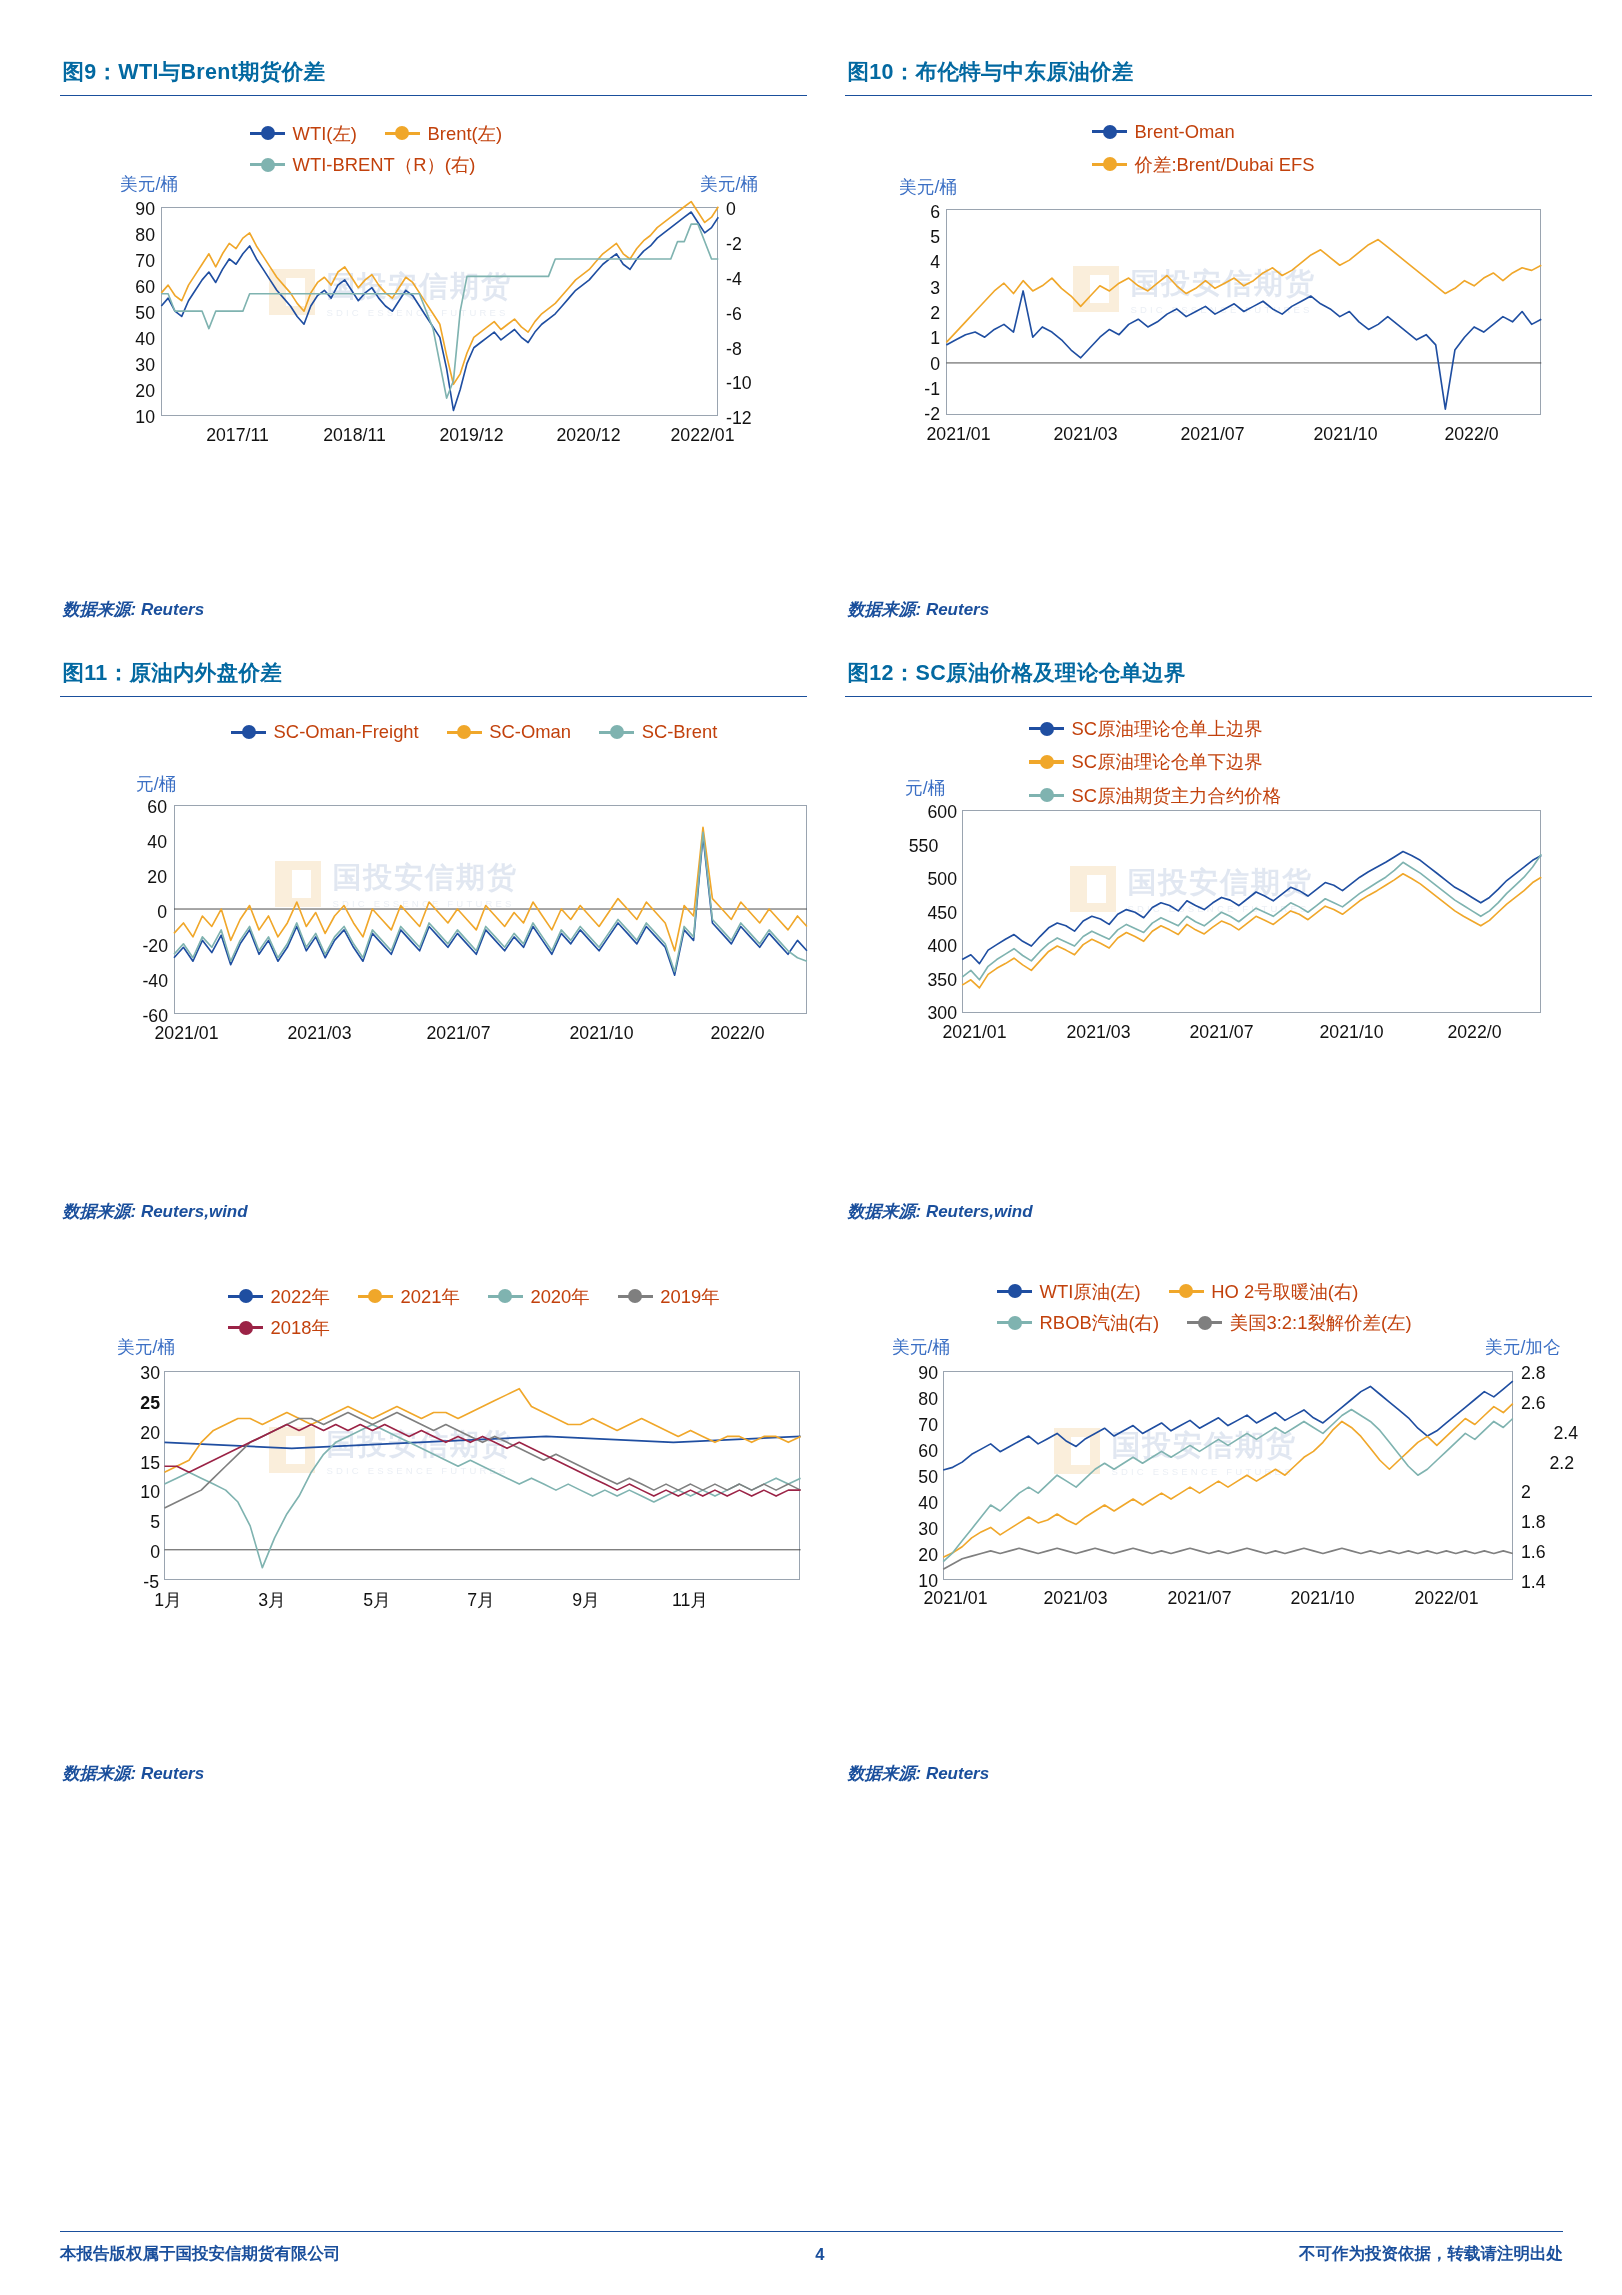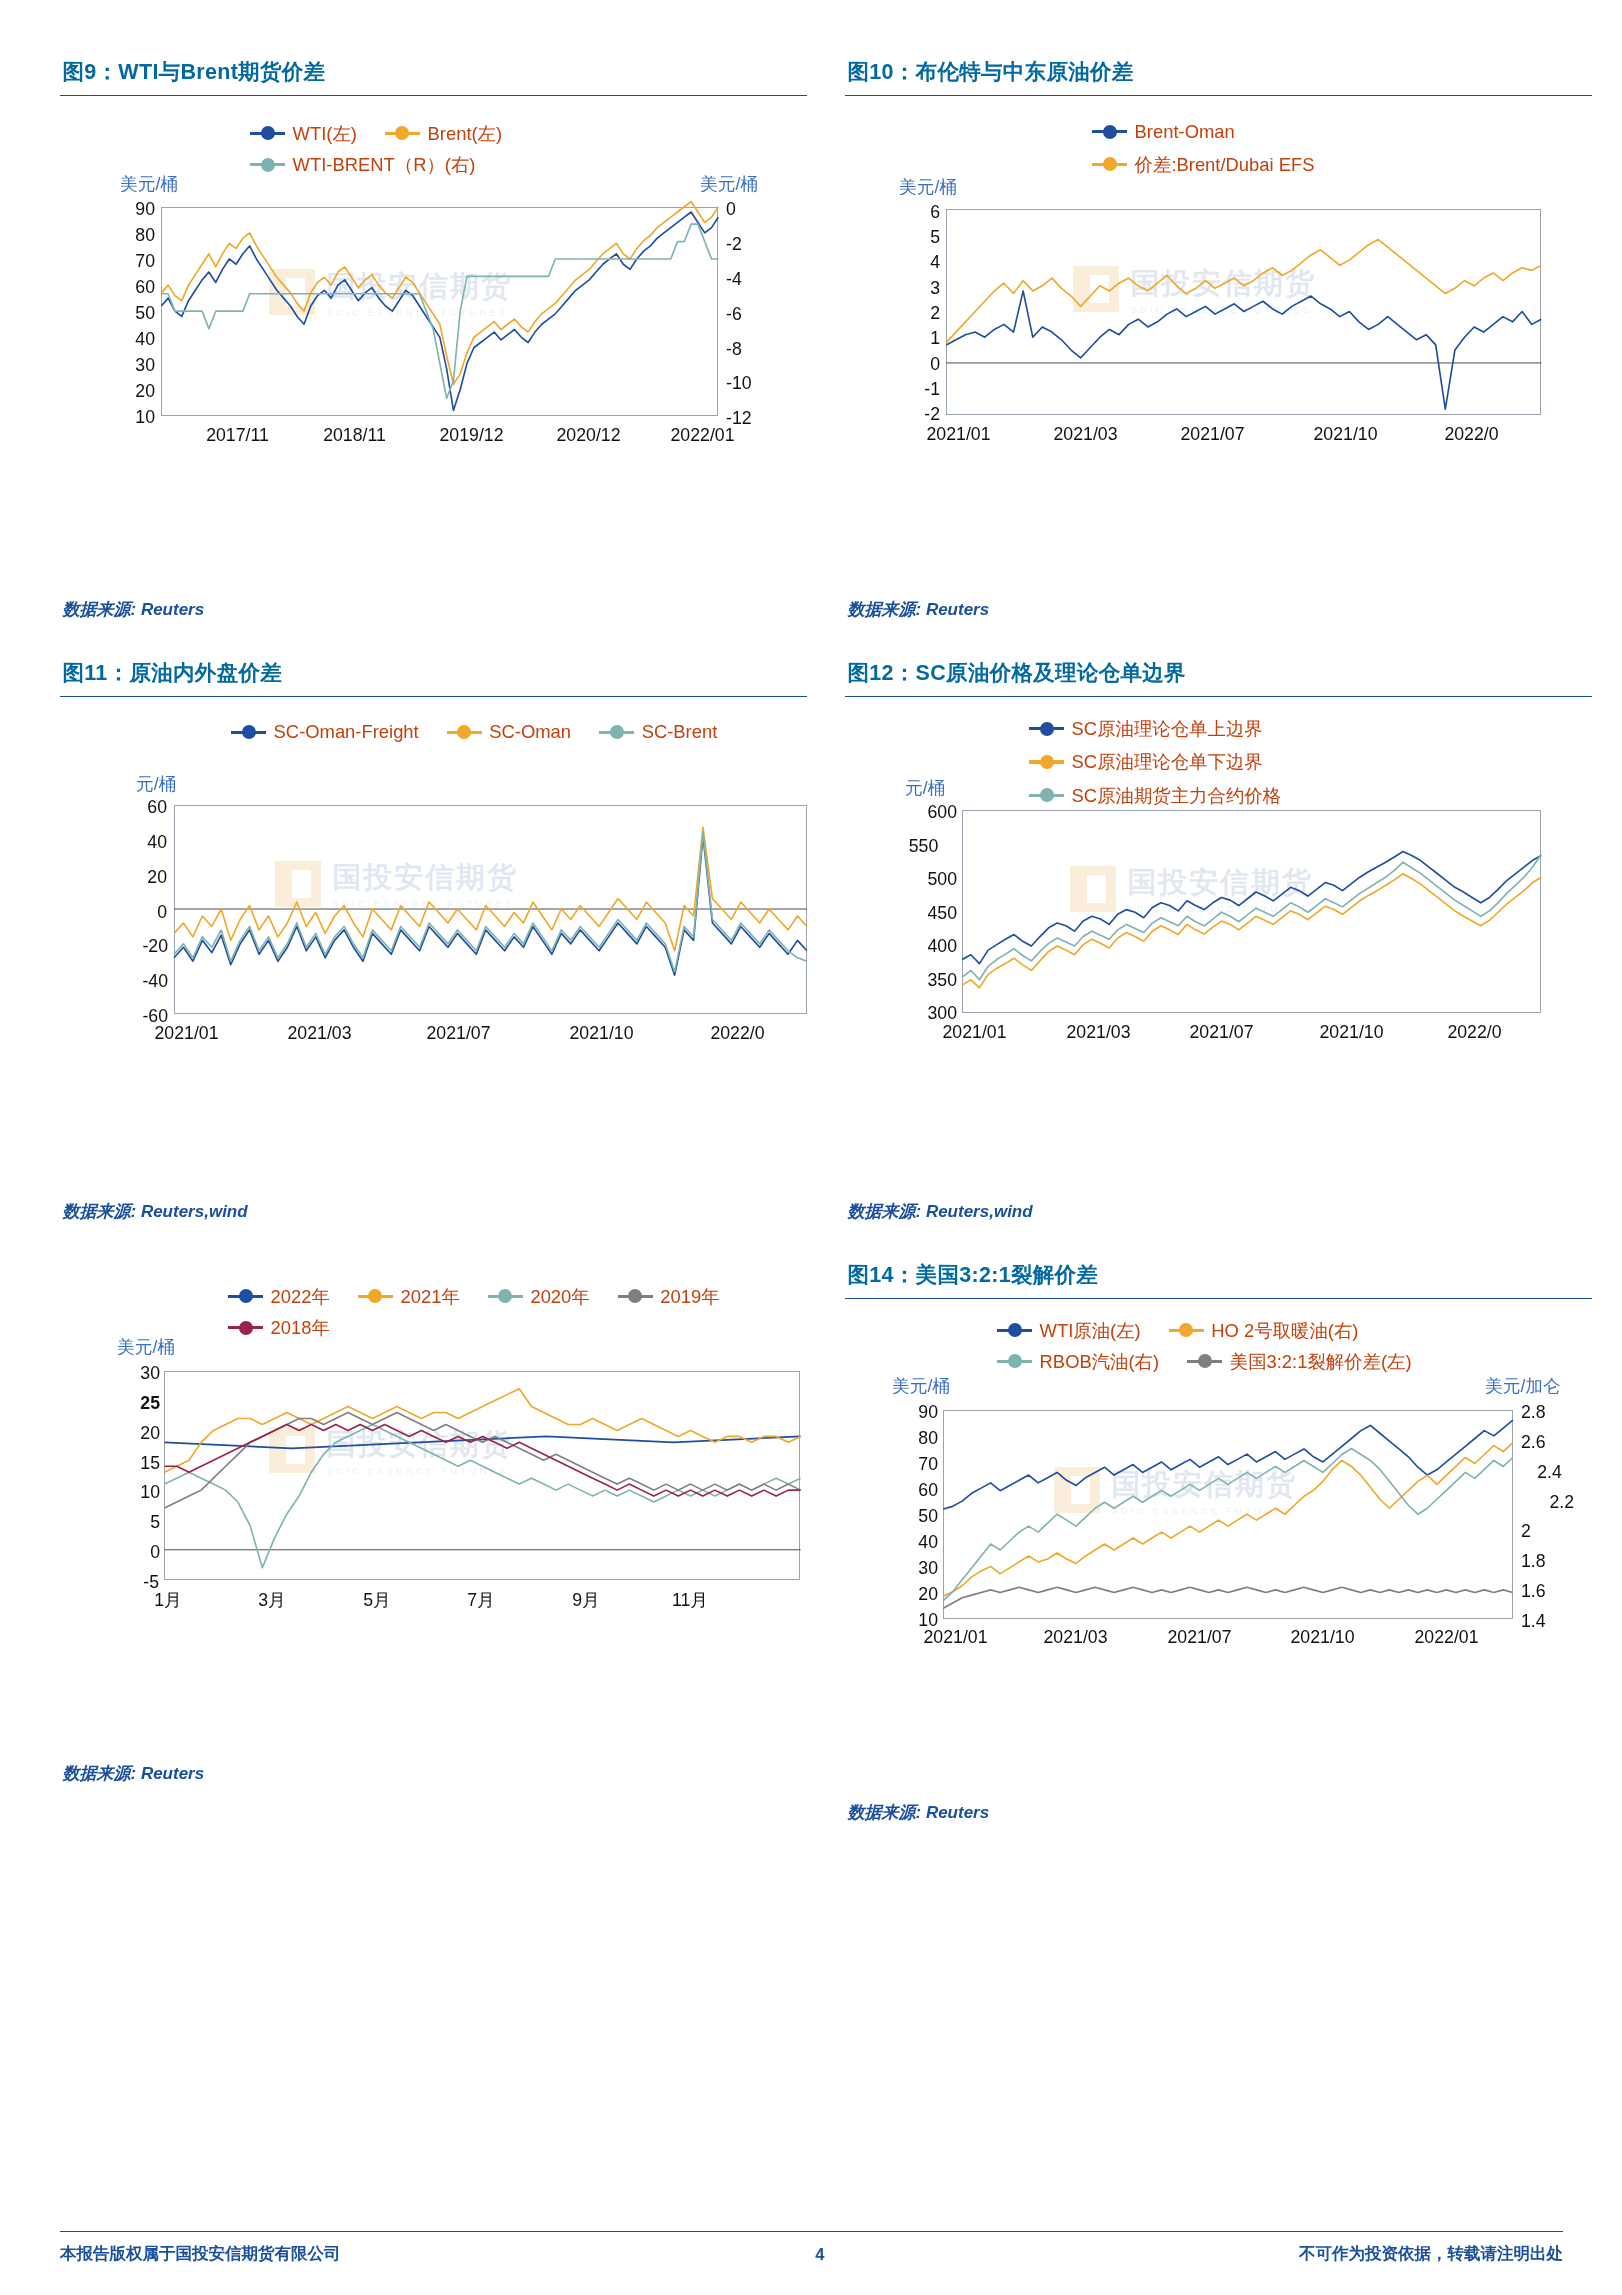--- a/index.html
+++ b/index.html
@@ -445,21 +445,20 @@
               <path d="M165.0,354.1L184.3,344.7L203.7,335.3L223.0,344.7L242.3,354.1L261.6,363.6L281.0,382.4L300.3,420.1L319.6,486.1L338.9,439.0L358.3,401.3L377.6,373.0L396.9,335.3L416.3,307.0L435.6,288.1L454.9,278.7L474.2,269.3L493.6,259.9L512.9,269.3L532.2,278.7L551.5,288.1L570.9,297.6L590.2,307.0L609.5,316.4L628.8,325.9L648.2,316.4L667.5,325.9L686.8,335.3L706.2,344.7L725.5,354.1L744.8,344.7L764.1,354.1L783.5,363.6L802.8,354.1L822.1,363.6L841.4,373.0L860.8,363.6L880.1,373.0L899.4,363.6L918.8,373.0L938.1,382.4L957.4,373.0L976.7,363.6L996.1,373.0L1015.4,363.6L1034.7,373.0L1054.0,363.6L1073.4,354.1L1092.7,363.6L1112.0,354.1L1131.3,344.7L1150.7,354.1L1170.0,344.7" fill="none" stroke="#7fb3b0" stroke-width="2.6" stroke-linejoin="round"></path>
               <path d="M165.0,391.9L184.3,382.4L203.7,373.0L223.0,363.6L242.3,344.7L261.6,325.9L281.0,307.0L300.3,288.1L319.6,278.7L338.9,269.3L358.3,259.9L377.6,250.4L396.9,250.4L416.3,259.9L435.6,250.4L454.9,241.0L474.2,250.4L493.6,259.9L512.9,250.4L532.2,241.0L551.5,250.4L570.9,259.9L590.2,269.3L609.5,259.9L628.8,269.3L648.2,278.7L667.5,288.1L686.8,278.7L706.2,288.1L725.5,297.6L744.8,307.0L764.1,316.4L783.5,307.0L802.8,316.4L822.1,325.9L841.4,335.3L860.8,344.7L880.1,354.1L899.4,344.7L918.8,354.1L938.1,363.6L957.4,354.1L976.7,363.6L996.1,354.1L1015.4,363.6L1034.7,354.1L1054.0,363.6L1073.4,354.1L1092.7,363.6L1112.0,354.1L1131.3,363.6L1150.7,354.1L1170.0,363.6" fill="none" stroke="#7f7f7f" stroke-width="2.6" stroke-linejoin="round"></path>
               <path d="M165.0,325.9L184.3,325.9L203.7,335.3L223.0,325.9L242.3,316.4L261.6,307.0L281.0,297.6L300.3,288.1L319.6,278.7L338.9,269.3L358.3,259.9L377.6,269.3L396.9,259.9L416.3,269.3L435.6,259.9L454.9,269.3L474.2,259.9L493.6,269.3L512.9,259.9L532.2,269.3L551.5,278.7L570.9,269.3L590.2,278.7L609.5,288.1L628.8,278.7L648.2,288.1L667.5,278.7L686.8,288.1L706.2,297.6L725.5,288.1L744.8,297.6L764.1,307.0L783.5,316.4L802.8,325.9L822.1,335.3L841.4,344.7L860.8,354.1L880.1,363.6L899.4,354.1L918.8,363.6L938.1,373.0L957.4,363.6L976.7,373.0L996.1,363.6L1015.4,373.0L1034.7,363.6L1054.0,373.0L1073.4,363.6L1092.7,373.0L1112.0,363.6L1131.3,373.0L1150.7,363.6L1170.0,363.6" fill="none" stroke="#9b2346" stroke-width="2.6" stroke-linejoin="round"></path>
             </g>
         </svg>
       </div>
       <div class="source">数据来源: Reuters</div>
     </div>
 
     <div class="panel">
-      <div class="fig-title">图14：美国3:2:1裂解价差</div>
       <div class="chart-area">
         <div class="legend" style="left:152px; top:19px; width:513px;">
           <div class="legend-item">
             <span class="legend-line" style="background:#1f4ea1">
                 <span class="legend-dot" style="background:#1f4ea1"></span>
               </span>
             <span>WTI原油(左)</span>
           </div>
           <div class="legend-item">
             <span class="legend-line" style="background:#f0a72a">
@@ -490,21 +489,21 @@
         <div class="ytick" style="left:47px; top:155px; width:46px;">70</div>
         <div class="ytick" style="left:47px; top:181px; width:46px;">60</div>
         <div class="ytick" style="left:47px; top:207px; width:46px;">50</div>
         <div class="ytick" style="left:47px; top:233px; width:46px;">40</div>
         <div class="ytick" style="left:47px; top:259px; width:46px;">30</div>
         <div class="ytick" style="left:47px; top:285px; width:46px;">20</div>
         <div class="ytick" style="left:47px; top:311px; width:46px;">10</div>
 
         <div class="ytick" style="left:676px; top:103px; width:57px; text-align:left;">2.8</div>
         <div class="ytick" style="left:676px; top:133px; width:57px; text-align:left;">2.6</div>
-        <div class="ytick" style="left:676px; top:163px; width:57px; text-align:center;">2.4</div>
+        <div class="ytick" style="left:676px; top:163px; width:57px; text-align:right;">2.4</div>
         <div class="ytick" style="left:672px; top:193px; width:57px; text-align:right;">2.2</div>
         <div class="ytick" style="left:676px; top:222px; width:57px; text-align:left;">2</div>
         <div class="ytick" style="left:676px; top:252px; width:57px; text-align:left;">1.8</div>
         <div class="ytick" style="left:676px; top:282px; width:57px; text-align:left;">1.6</div>
         <div class="ytick" style="left:676px; top:312px; width:57px; text-align:left;">1.4</div>
 
         <div class="xtick" style="left:41px; top:328px; width:139px;">2021/01</div>
         <div class="xtick" style="left:161px; top:328px; width:139px;">2021/03</div>
         <div class="xtick" style="left:285px; top:328px; width:139px;">2021/07</div>
         <div class="xtick" style="left:408px; top:328px; width:139px;">2021/10</div>

